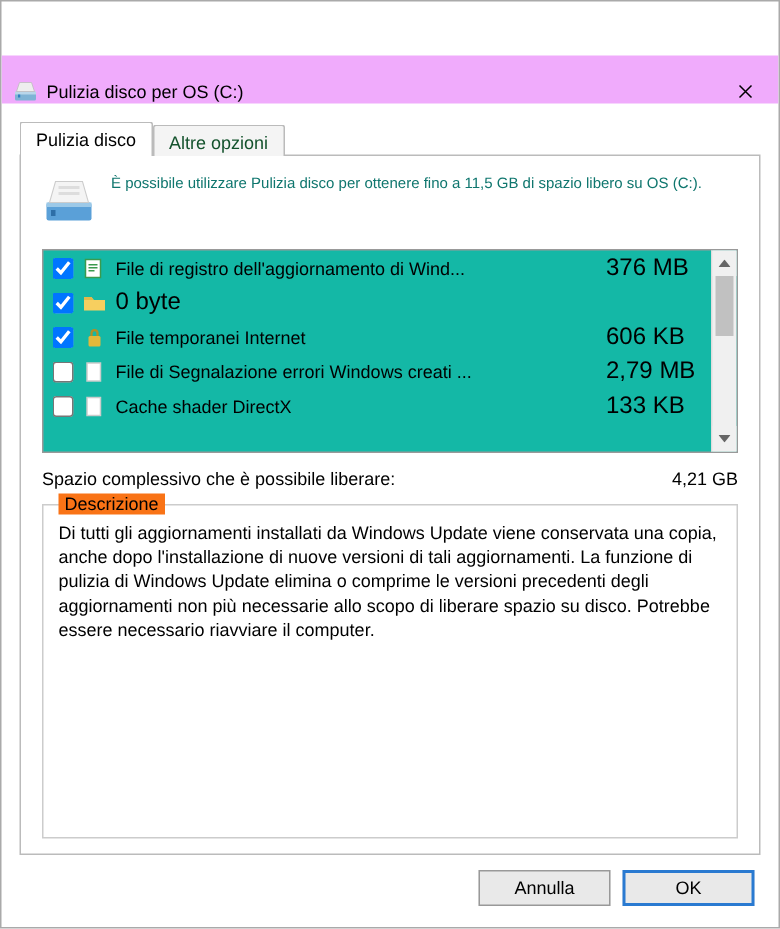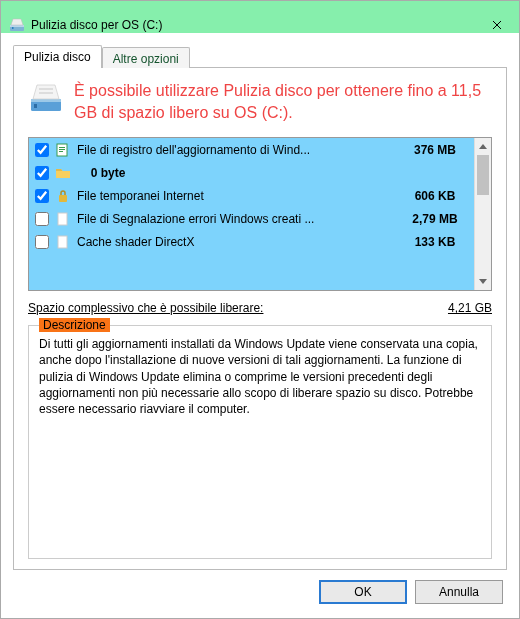--- a/index.html
+++ b/index.html
@@ -12,21 +12,22 @@
     height: 619px;
     border: 1px solid #aaa;
     display: flex;
     flex-direction: column;
   }
   .titlebar {
     display: flex;
     align-items: center;
     height: 32px;
     padding: 16px 0 0 8px;
-    background: #86efac;
+    background: #f0abfc;
+    margin-top: 36px;
   }
   .titlebar .appicon {
     width: 16px; height: 16px;
     margin-right: 6px;
     position: relative;
   }
   .titlebar .appicon svg { width: 16px; height: 16px; }
   .titlebar .title { flex: 1; font-size: 12px; color: #000; }
   .titlebar .close {
     width: 45px; height: 32px;
@@ -73,33 +74,33 @@
     gap: 10px;
     margin-bottom: 14px;
   }
   .driveicon {
     width: 36px; height: 36px;
     flex-shrink: 0;
     display: flex; align-items: center; justify-content: center;
   }
   .driveicon svg { width: 34px; height: 34px; }
   .infotext {
-    font-size: 16px;
-    color: #ef4444;
+    font-size: 10px;
+    color: #0f766e;
     line-height: 1.35;
   }
   .label-files {
     margin-bottom: 4px;
     font-size: 12px;
   }
   .filelist-wrap {
     display: flex;
     border: 1px solid #999;
-    background: #7dd3fc;
-    height: 154px;
+    background: #14b8a6;
+    height: 136px;
   }
   .filelist {
     flex: 1;
     overflow: hidden;
   }
   .filerow {
     display: flex;
     align-items: center;
     height: 23px;
     padding: 0 6px 0 6px;
@@ -116,25 +117,24 @@
   }
   .filerow .fi svg { width: 16px; height: 16px; }
   .filerow .fname {
     flex: 1;
     font-size: 12px;
     white-space: nowrap;
     overflow: hidden;
     text-overflow: ellipsis;
   }
   .filerow .fsize {
-    font-size: 12px;
-    text-align: center;
+    font-size: 16px;
+    text-align: left;
     min-width: 64px;
     padding-right: 2px;
-    font-weight: bold;
   }
   .scrollbar {
     width: 17px;
     background: #f0f0f0;
     display: flex;
     flex-direction: column;
     border-left: 1px solid #ddd;
   }
   .scrollbtn {
     height: 17px;
@@ -151,21 +151,20 @@
     position: absolute;
     left: 2px; right: 2px;
     top: 0;
     height: 40px;
     background: #c1c1c1;
   }
   .totalrow {
     display: flex;
     margin-top: 10px;
     font-size: 12px;
-    text-decoration: underline;
   }
   .totalrow .tlabel { flex: 1; }
   .fieldset {
     border: 1px solid #ccc;
     margin-top: 10px;
     padding: 10px 10px 12px 10px;
     position: relative;
     flex: 1;
   }
   .fieldset .legend {
@@ -330,15 +329,15 @@
 
     <div class="fieldset">
       <div class="legend">Descrizione</div>
       <div class="desc">Di tutti gli aggiornamenti installati da Windows Update viene conservata una copia, anche dopo l'installazione di nuove versioni di tali aggiornamenti. La funzione di pulizia di Windows Update elimina o comprime le versioni precedenti degli aggiornamenti non più necessarie allo scopo di liberare spazio su disco. Potrebbe essere necessario riavviare il computer.</div>
     </div>
 
   </div>
 </div>
 
 <div class="buttons">
+  <button class="btn">Annulla</button>
   <button class="btn primary">OK</button>
-  <button class="btn">Annulla</button>
 </div>
 
 </body></html>

